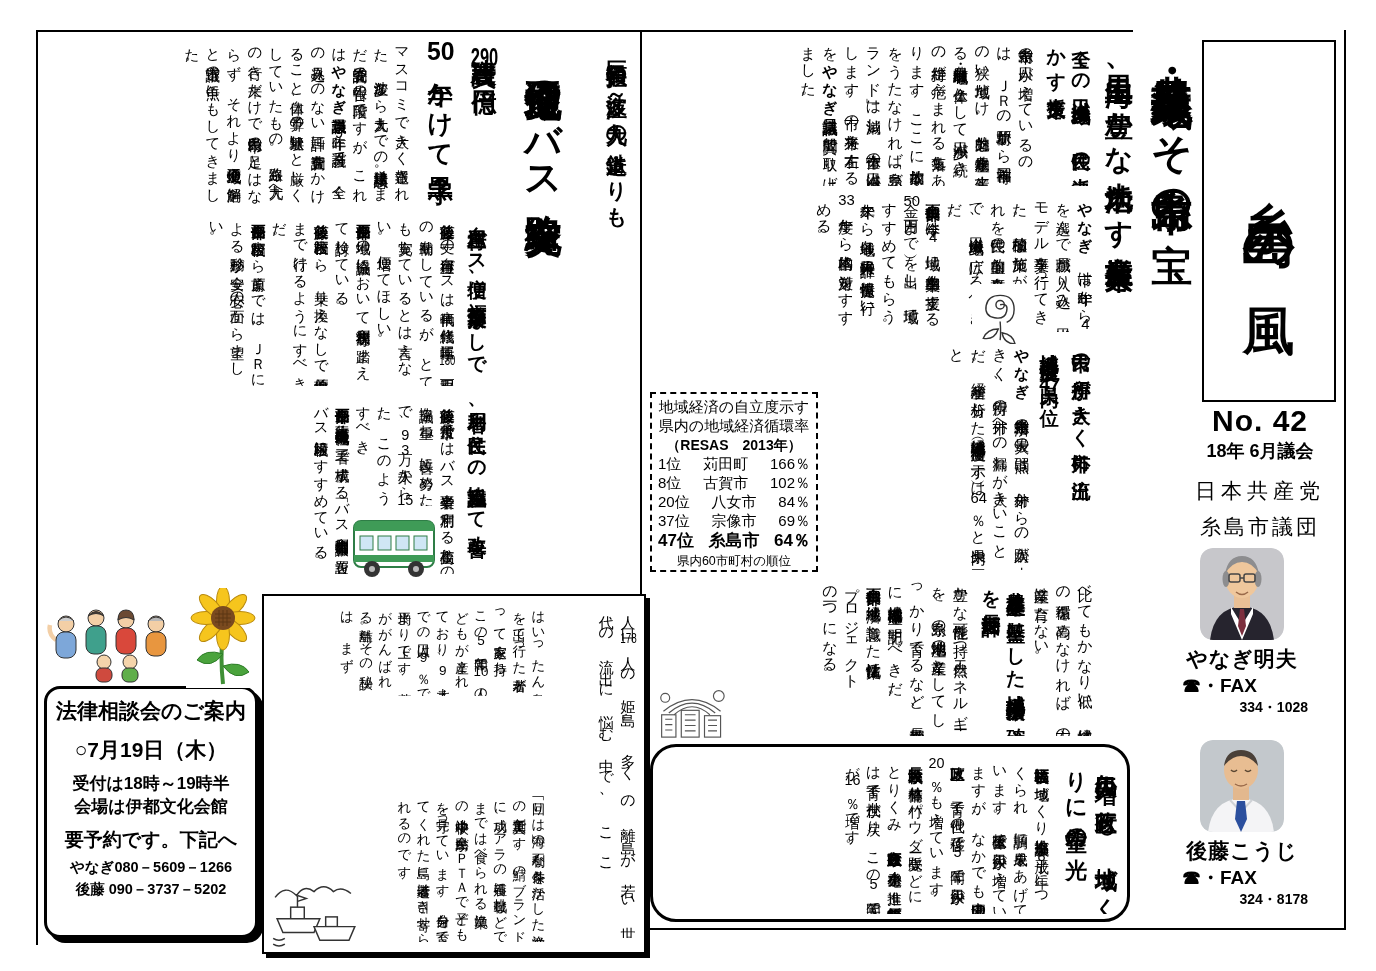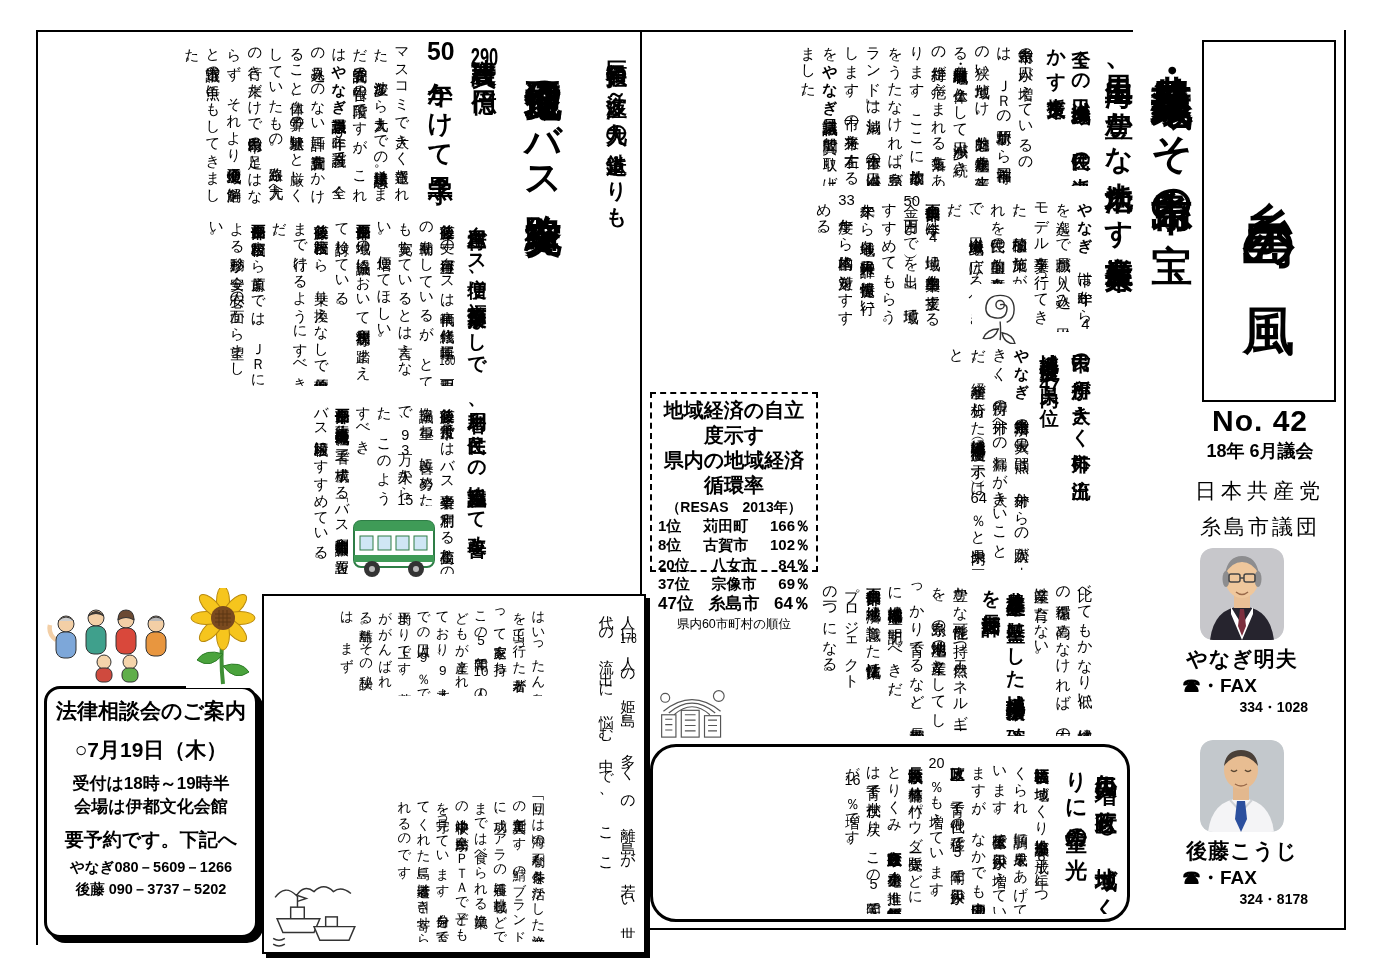--- a/index.html
+++ b/index.html
@@ -37,23 +37,23 @@
   .headline-sub{left:1100px;top:52px;height:625px;font-size:28px;font-weight:800;
                 letter-spacing:2px;line-height:1.3;}
   
   .a1-band1{left:650px;top:36px;width:446px;height:150px;}
   .a1-band2{left:650px;top:192px;width:446px;height:140px;}
   .a1-band3{left:822px;top:338px;width:274px;height:232px;}
   .a1-band4{left:650px;top:576px;width:446px;height:160px;}
   
   .resas{left:650px;top:392px;width:168px;height:180px;border:2px dashed #000;
          box-sizing:border-box;padding:4px 3px 2px;text-align:center;}
-  .resas .rt{font-size:20px;font-weight:700;line-height:1.25;}
+  .resas .rt{font-size:15px;font-weight:400;line-height:1.25;}
   .resas .rsrc{font-size:14px;font-weight:800;line-height:1.3;}
-  .resas .rrow{display:flex;justify-content:space-between;font-size:15px;font-weight:700;
+  .resas .rrow{display:flex;justify-content:space-between;font-size:15px;font-weight:400;
                line-height:1.28;padding:0 3px;}
   .resas .rrow.hl{font-size:17px;font-weight:900;}
   .resas .rnote{font-size:12.5px;margin-top:1px;}
   
   .a2-deck1{left:601px;top:44px;height:400px;font-size:21px;font-weight:800;letter-spacing:2px;}
   .a2-main{left:517px;top:50px;height:540px;font-size:37px;font-weight:900;letter-spacing:1px;line-height:1.4;}
   .a2-deck2{left:418px;top:38px;height:310px;font-size:25px;font-weight:900;line-height:1.75;letter-spacing:2px;}
   .a2-bandA{left:44px;top:38px;width:368px;height:166px;font-size:14.5px;}
   .a2-bandB{left:44px;top:212px;width:448px;height:174px;font-size:14.5px;}
   .a2-bandC{left:44px;top:396px;width:448px;height:178px;font-size:14.5px;}

